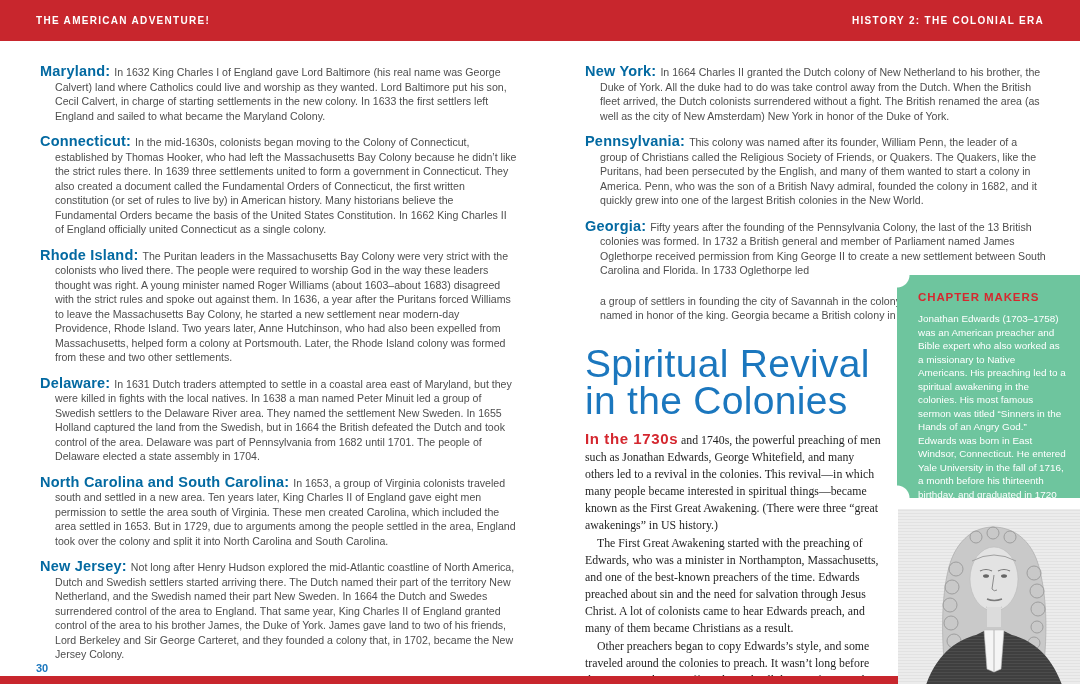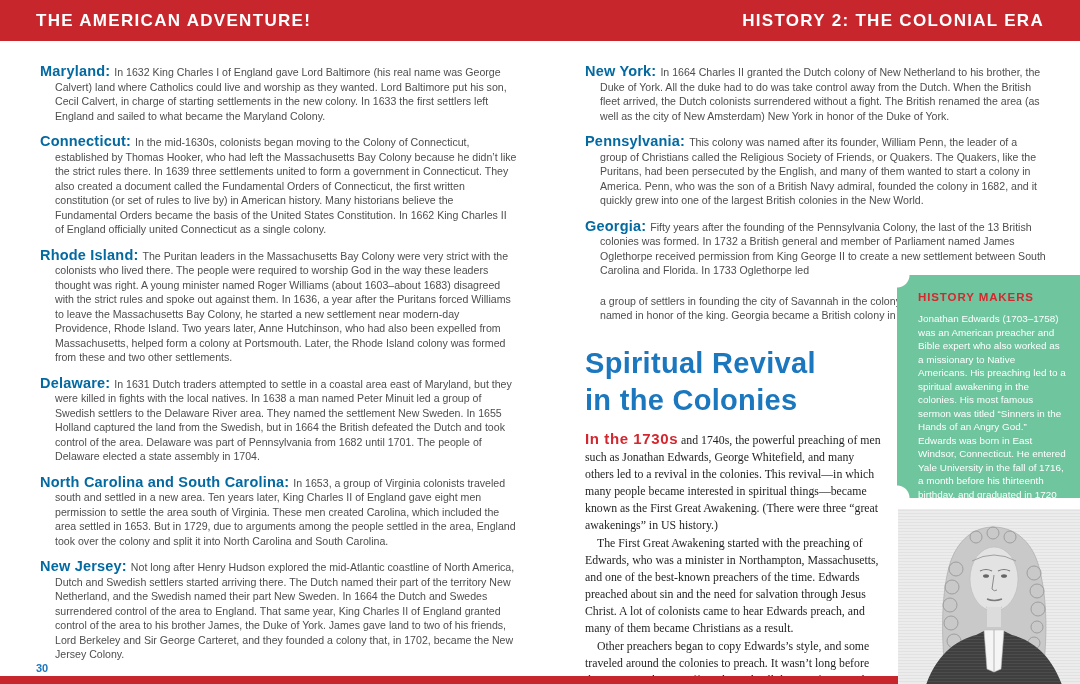--- a/index.html
+++ b/index.html
@@ -1,31 +1,31 @@
 <!DOCTYPE html>
 <html><head>
 <meta charset="utf-8">
 <style>
   * { margin:0; padding:0; box-sizing:border-box; }
   html,body { width:1080px; height:684px; }
   body { position:relative; background:#ffffff; font-family:"Liberation Sans",sans-serif; overflow:hidden; }
 
   .header-bar { position:absolute; top:0; left:0; width:1080px; height:41px; background:#c8262d;
     display:flex; justify-content:space-between; align-items:center; padding:0 36px; }
-  .header-bar span { color:#ffffff; font-size:17px; font-weight:bold; letter-spacing:1.3px; }
+  .header-bar span { color:#ffffff; font-size:10px; font-weight:bold; letter-spacing:1.3px; }
 
   .col-left  { position:absolute; left:40px;  top:64px; width:478px; }
   .col-right { position:absolute; left:585px; top:64px; width:462px; }
 
   .sec { font-size:10.6px; line-height:14.5px; color:#4e4e4e; padding-left:15px; text-indent:-15px; margin-bottom:11px; }
   .cname { color:#0369a1; font-size:14.5px; font-weight:bold; letter-spacing:0.2px; margin-right:4px; }
   .sec.no-gap { margin-bottom:16px; }
   .sec-cont { font-size:10.6px; line-height:14.5px; color:#4e4e4e; width:330px; margin-left:15px; margin-bottom:11px; }
 
-  .article-title { color:#1b77be; font-weight:bold; font-size:29px; line-height:37px; letter-spacing:0.3px; margin:22px 0 11px; }
+  .article-title { color:#1b77be; font-weight:normal; font-size:39px; line-height:37px; letter-spacing:0.3px; margin:22px 0 11px; }
   .article { width:298px; font-family:"Liberation Serif",serif; font-size:11.8px; line-height:17px; color:#1f1f1f; }
   .article p { margin-bottom:1px; }
   .article p.ind { text-indent:12px; }
   .leadin { font-family:"Liberation Sans",sans-serif; color:#d4262e; font-size:15px; font-weight:bold; letter-spacing:0.6px; margin-right:3px; }
 
   .sidebar { position:absolute; left:897px; top:275px; width:183px; height:223px;
     background-color:#6ec59e;
     background-image: radial-gradient(circle at 0 0,   #ffffff 12px, rgba(255,255,255,0) 13px),
                       radial-gradient(circle at 0 100%, #ffffff 12px, rgba(255,255,255,0) 13px);
     padding:16px 14px 0 21px; }
@@ -89,21 +89,21 @@
   <div class="article">
     <p>
       <b class="leadin">In the 1730s</b><span>and 1740s, the powerful preaching of men such as Jonathan Edwards, George Whitefield, and many others led to a revival in the colonies. This revival—in which many people became interested in spiritual things—became known as the First Great Awakening. (There were three “great awakenings” in US history.)</span>
     </p>
     <p class="ind">The First Great Awakening started with the preaching of Edwards, who was a minister in Northampton, Massachusetts, and one of the best-known preachers of the time. Edwards preached about sin and the need for salvation through Jesus Christ. A lot of colonists came to hear Edwards preach, and many of them became Christians as a result.</p>
     <p class="ind">Other preachers began to copy Edwards’s style, and some traveled around the colonies to preach. It wasn’t long before the Great Awakening affected people all the way from northern New England down to Georgia. People from all walks of life—rich and poor, educated and uneducated, free and slave—either converted to Christianity or began to take their faith more seriously.</p>
   </div>
 </div>
 
 <aside class="sidebar">
-  <h2>HISTORY MAKERS</h2>
+  <h2>CHAPTER MAKERS</h2>
   <p>Jonathan Edwards (1703–1758) was an American preacher and Bible expert who also worked as a missionary to Native Americans. His preaching led to a spiritual awakening in the colonies. His most famous sermon was titled “Sinners in the Hands of an Angry God.” Edwards was born in East Windsor, Connecticut. He entered Yale University in the fall of 1716, a month before his thirteenth birthday, and graduated in 1720 as the top student in his class.</p>
 </aside>
 
 <div class="portrait">
   <svg viewBox="0 0 182 176" width="182" height="176" xmlns="http://www.w3.org/2000/svg">
     <defs>
       <pattern id="hatch" width="3" height="3" patternUnits="userSpaceOnUse">
         <path d="M0 1.5 H3" stroke="#9a9a9a" stroke-width="0.4"></path>
       </pattern>
     </defs>

